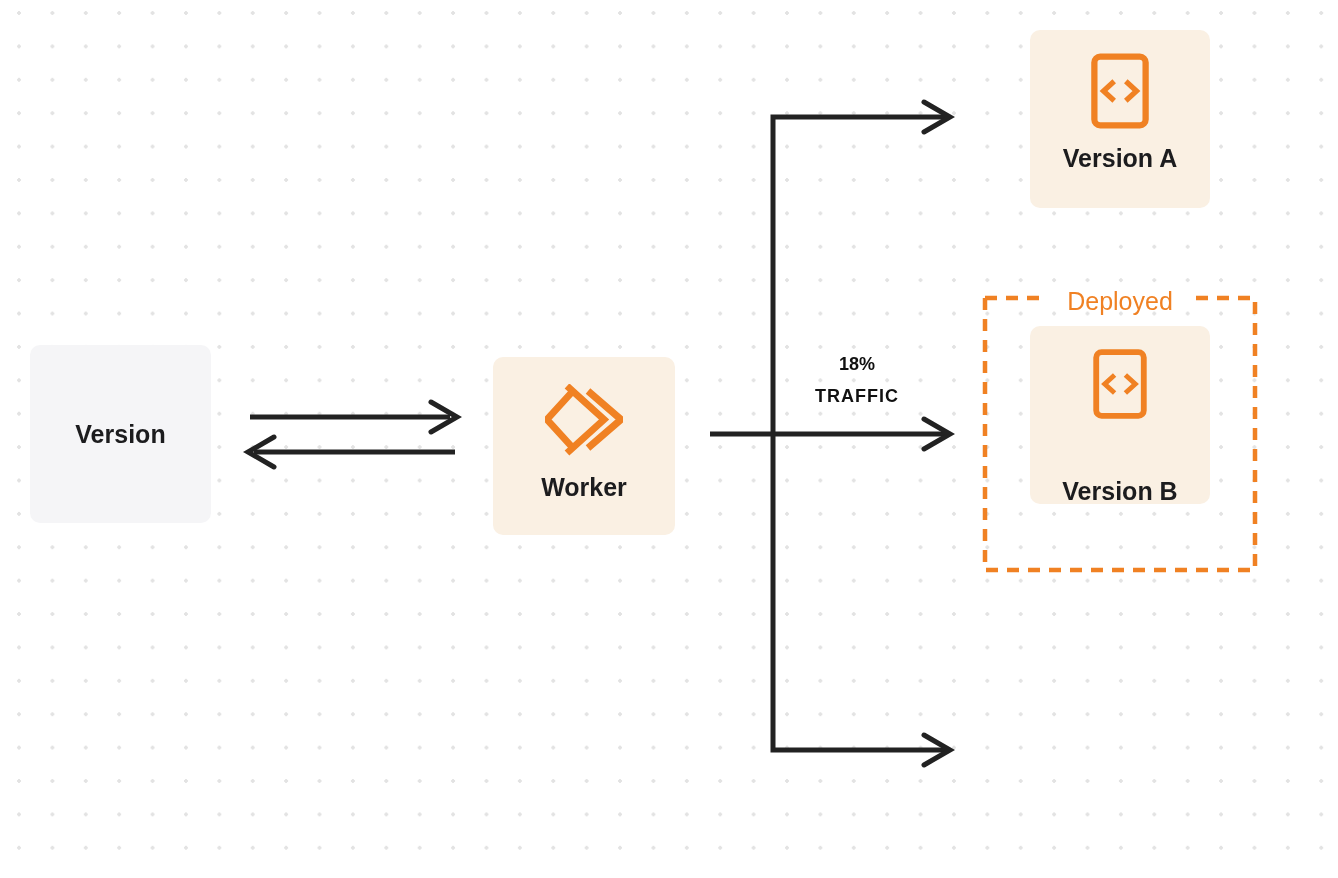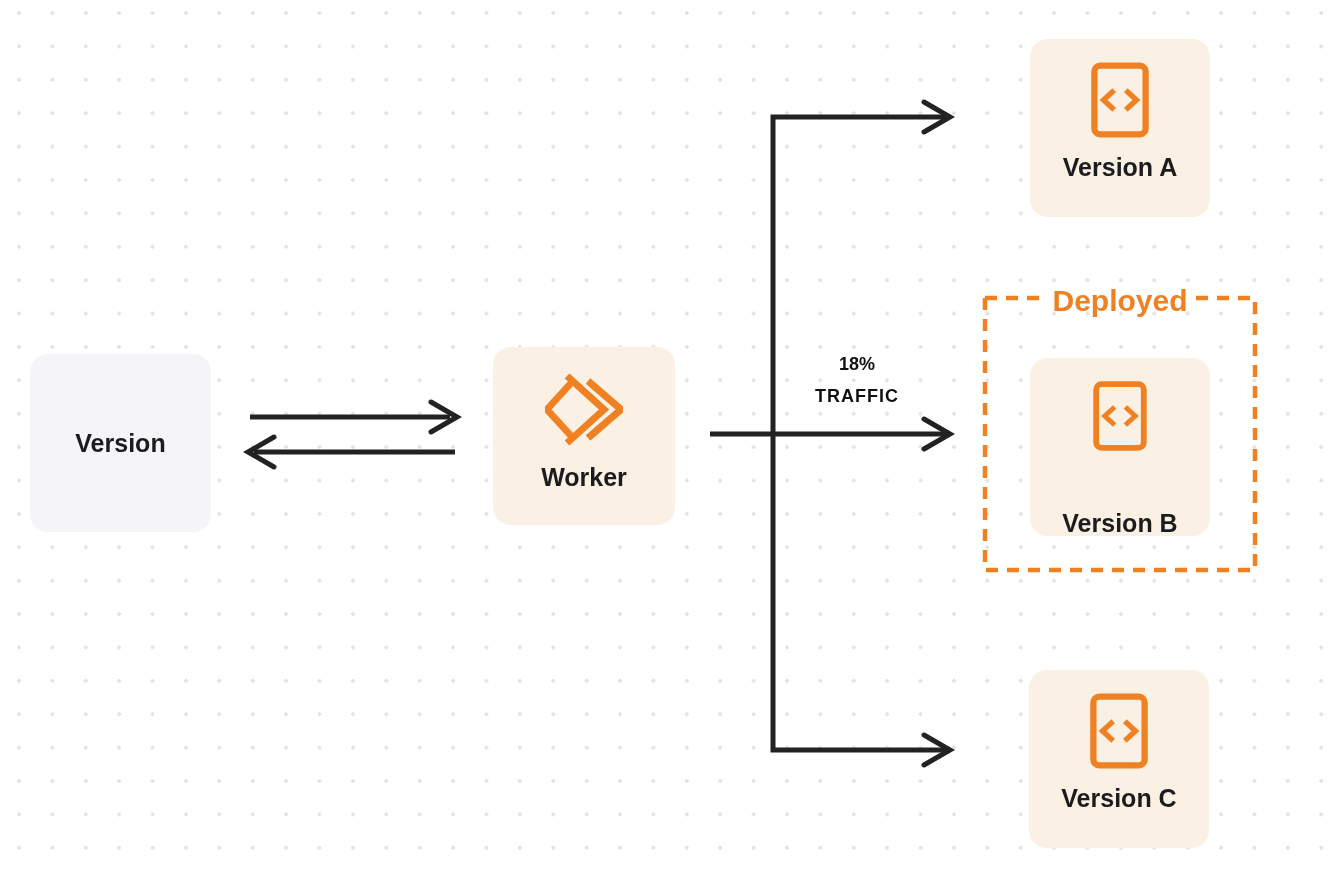--- a/index.html
+++ b/index.html
@@ -22,47 +22,47 @@
     background-size:33.4px 33.4px;
     background-position:2.3px -3.7px;
   }
   svg.wires{position:absolute;left:0;top:0;width:1338px;height:878px;pointer-events:none;}
   .wire{stroke:var(--line-dark);stroke-width:5;fill:none;}
   .wire-head{stroke:var(--line-dark);stroke-width:5;fill:none;stroke-linecap:round;stroke-linejoin:miter;}
   .dash-stroke{stroke:var(--accent-orange);stroke-width:4.5;fill:none;stroke-dasharray:12 9;}
   .accent-stroke{stroke:var(--accent-orange);fill:none;stroke-linecap:butt;stroke-linejoin:miter;}
 
   .node{
-    position:absolute;border-radius:18px;
-    display:flex;flex-direction:column;align-items:center;margin-top:9px;
+    position:absolute;border-radius:10px;
+    display:flex;flex-direction:column;align-items:center;
   }
   .node .label{
     font-weight:700;font-size:25px;color:var(--text-dark);line-height:1;
     white-space:nowrap;
   }
   .node-client{
     left:30px;top:345px;width:181px;height:178px;background:var(--client-gray-bg);
     justify-content:center;
   }
   .node-worker{
-    left:493px;top:338px;width:182px;height:178px;background:var(--node-cream-bg);
+    left:493px;top:357px;width:182px;height:178px;background:var(--node-cream-bg);
     padding-top:27px;
   }
   .node-worker .label{margin-top:19px;}
   .node-version{
     width:180px;height:178px;background:var(--node-cream-bg);padding-top:23px;
   }
   .node-version .label{margin-top:17px;}
   .node-version-a{left:1030px;top:30px;}
-  .node-version-b{left:1030px;top:349px;gap:43px;}
+  .node-version-b{left:1030px;top:326px;gap:43px;}
   .node-version-c{left:1029px;top:661px;}
 
   .deployed-label{
     position:absolute;left:1120px;top:301px;transform:translate(-50%,-50%);
-    color:var(--accent-orange);font-weight:700;font-size:30px;white-space:nowrap;
+    color:var(--accent-orange);font-weight:400;font-size:25px;white-space:nowrap;
   }
   .traffic-label{
     position:absolute;left:857px;top:348px;transform:translateX(-50%);
     text-align:center;color:#111111;font-weight:700;font-size:18px;line-height:32px;
     white-space:nowrap;
   }
   .traffic-label .line2{letter-spacing:1px;}
 </style>
 </head>
 <body>
@@ -126,28 +126,20 @@
 
   <div class="node node-version node-version-b">
     <svg width="58" height="76" viewBox="0 0 60 78">
       <rect class="accent-stroke" stroke-width="6.5" x="3.5" y="3.5" width="53" height="71" rx="6"></rect>
       <path class="accent-stroke" stroke-width="5.5" d="M 24,29 L 13,39 L 24,49"></path>
       <path class="accent-stroke" stroke-width="5.5" d="M 36,29 L 47,39 L 36,49"></path>
     </svg>
     <span class="label">Version B</span>
   </div>
 
-  <div class="node node-version node-version-c">
-    <svg width="58" height="76" viewBox="0 0 60 78">
-      <rect class="accent-stroke" stroke-width="6.5" x="3.5" y="3.5" width="53" height="71" rx="6"></rect>
-      <path class="accent-stroke" stroke-width="5.5" d="M 24,29 L 13,39 L 24,49"></path>
-      <path class="accent-stroke" stroke-width="5.5" d="M 36,29 L 47,39 L 36,49"></path>
-    </svg>
-    <span class="label">Version C</span>
-  </div>
 
   <div class="deployed-label">Deployed</div>
 
   <div class="traffic-label">
     <div class="line1">18%</div>
     <div class="line2">TRAFFIC</div>
   </div>
 
 </div>
 

